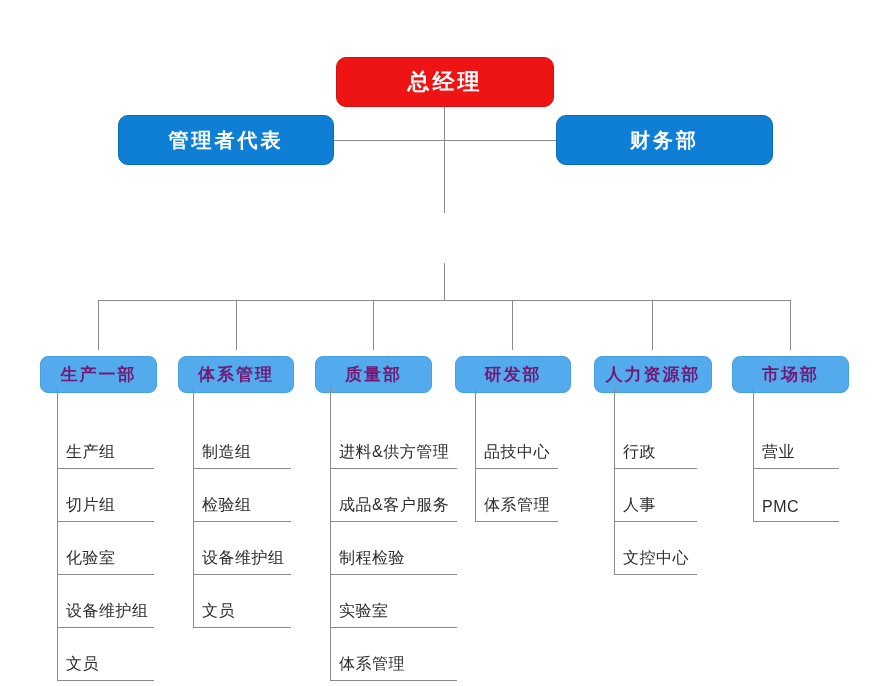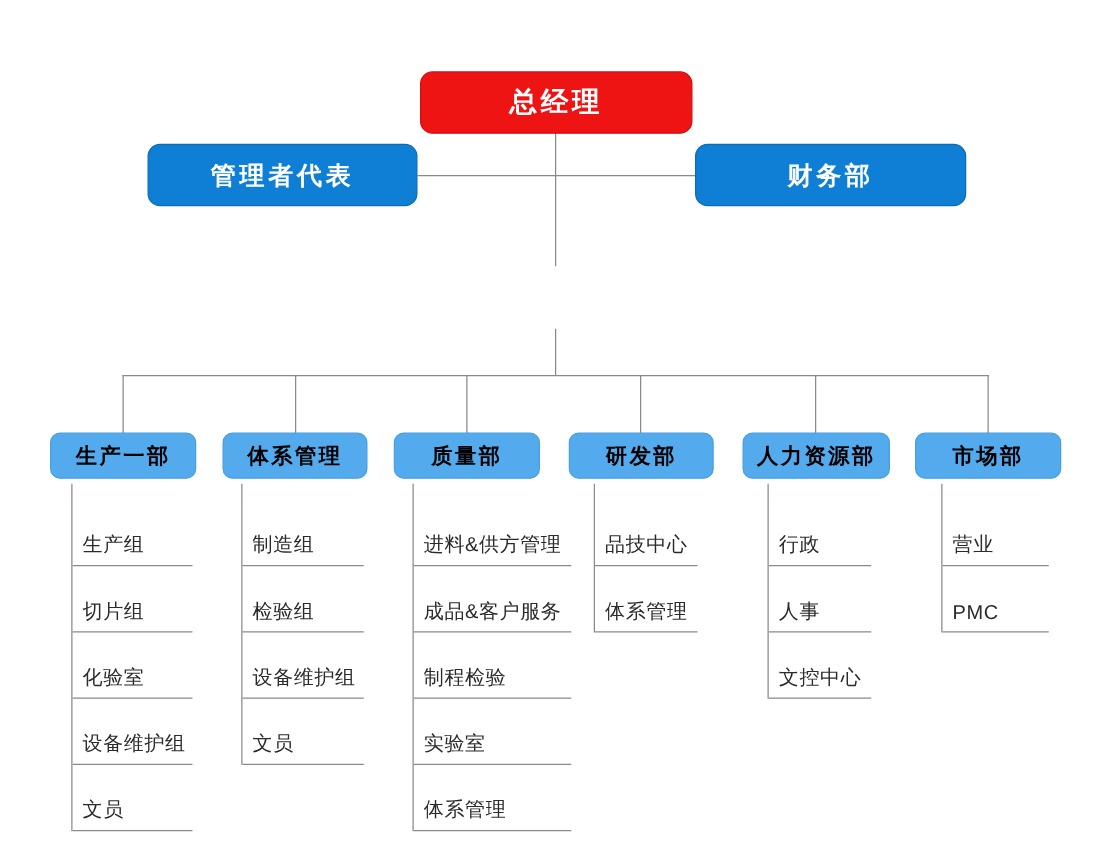--- a/index.html
+++ b/index.html
@@ -19,22 +19,22 @@
     position:absolute;color:#fff;font-weight:bold;
     display:flex;align-items:center;justify-content:center;
     border-radius:10px;box-sizing:border-box;
   }
   .gm{left:336px;top:18px;width:218px;height:50px;background:var(--red);font-size:22px;letter-spacing:3px;border:1px solid #d40f0f;margin-top:39px;}
   .rep{left:118px;top:115px;width:216px;height:50px;background:var(--blue);font-size:20px;letter-spacing:3px;border:1px solid #0b6cb6;}
   .fin{left:556px;top:115px;width:217px;height:50px;background:var(--blue);font-size:20px;letter-spacing:3px;border:1px solid #0b6cb6;text-align:center;}
   .office{left:335px;top:213px;width:219px;height:50px;background:var(--salmon);font-size:20px;letter-spacing:2px;border:1px solid #e04f4f;}
 
   .dept{
-    position:absolute;top:346px;height:37px;background:var(--light-blue);
-    color:#000000;font-weight:bold;font-size:17px;letter-spacing:2px;
+    position:absolute;top:356px;height:37px;background:var(--light-blue);
+    color:#701a75;font-weight:bold;font-size:17px;letter-spacing:2px;
     display:flex;align-items:center;justify-content:center;border-radius:8px;
     box-sizing:border-box;border:1px solid #46a0e2;
   }
   .d1{left:40px;width:117px}
   .d2{left:178px;width:116px}
   .d3{left:315px;width:117px}
   .d4{left:455px;width:116px}
   .d5{left:594px;width:118px}
   .d6{left:732px;width:117px}
 
@@ -44,21 +44,21 @@
   .c3{left:330px;width:126px}
   .c4{left:475px;width:82px}
   .c5{left:614px;width:82px}
   .c6{left:753px;width:85px}
   .item{
     height:53px;border-bottom:1px solid var(--line);
     display:flex;align-items:flex-end;padding:0 0 5px 8px;
     font-size:16px;color:var(--text);letter-spacing:0.5px;
     white-space:nowrap;box-sizing:border-box;
   }
-  .item.first{height:66px;}
+  .item.first{height:66px;margin-top:16px;}
 </style>
 </head>
 <body>
 
 <div class="canvas">
 
   <div class="line v" style="left:444px;top:68px;height:145px"></div>
   <div class="line h" style="left:334px;top:140px;width:222px"></div>
   <div class="line v" style="left:444px;top:263px;height:37px"></div>
   <div class="line h" style="left:98px;top:300px;width:693px"></div>

